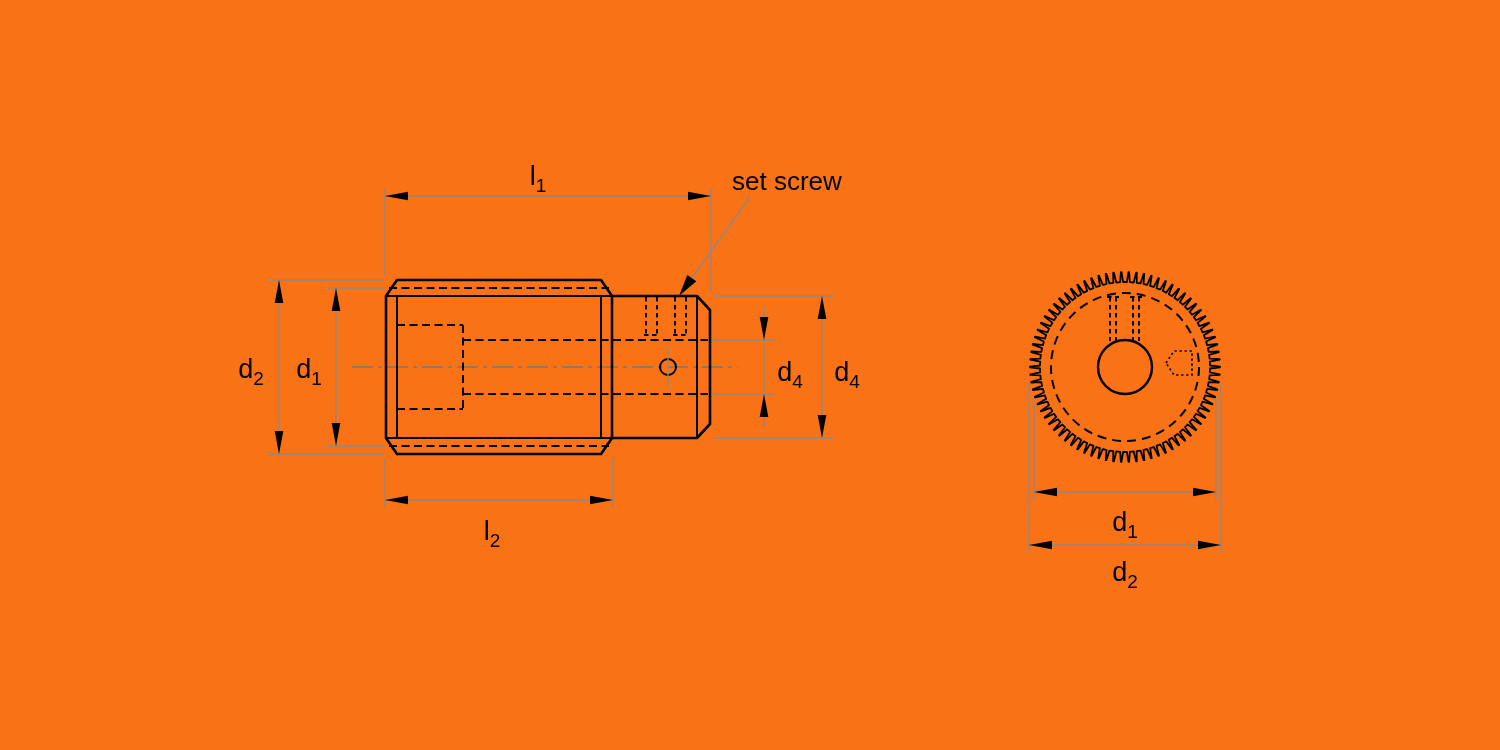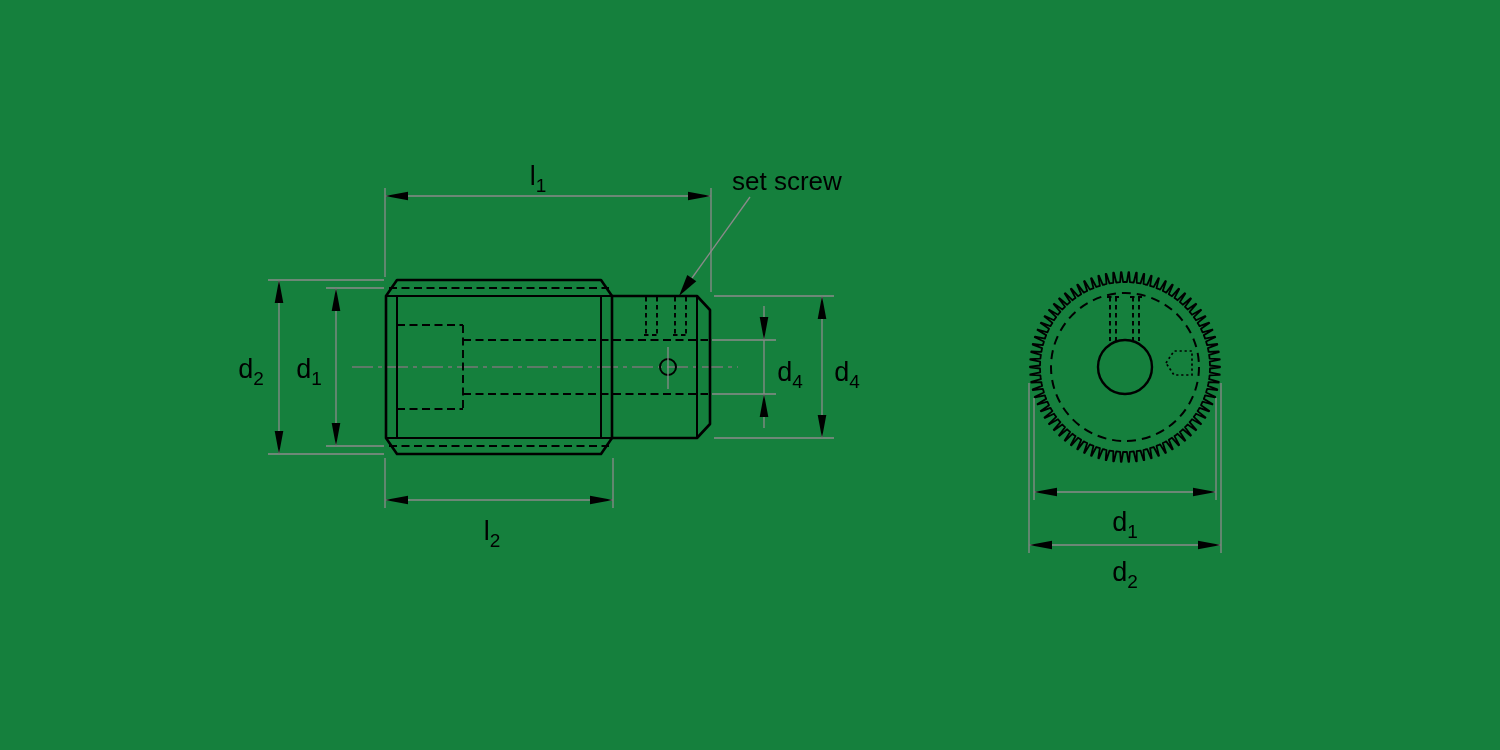--- a/index.html
+++ b/index.html
@@ -1,16 +1,16 @@
 <!DOCTYPE html>
 <html><head>
 <meta charset="utf-8">
 <style>
   html,body{margin:0;padding:0;background:#ffffff;}
-  .stage{position:relative;width:1500px;height:750px;background:#15803d;overflow:hidden;}
+  .stage{position:relative;width:1500px;height:750px;background:#f97316;overflow:hidden;}
   svg{position:absolute;left:0;top:0;}
   .outline{stroke:#000;stroke-width:2.6;fill:none;stroke-linejoin:round;stroke-linecap:round;}
   .edge{stroke:#000;stroke-width:2;fill:none;stroke-linecap:round;}
   .hidden-l{stroke:#000;stroke-width:1.9;fill:none;stroke-dasharray:8 4.5;}
   .hidden-s{stroke:#000;stroke-width:1.9;fill:none;stroke-dasharray:4.5 3.5;}
   .dotted{stroke:#000;stroke-width:1.7;fill:none;stroke-dasharray:2.2 2.8;}
   .thin{stroke:#8a8a8a;stroke-width:1.3;fill:none;}
   .centerline{stroke:#777;stroke-width:1.3;fill:none;stroke-dasharray:21 5 4 5;}
   .teeth{stroke:#000;stroke-width:1.8;fill:none;stroke-linejoin:round;}
   .pitch{stroke:#000;stroke-width:2;fill:none;stroke-dasharray:9 6;}

